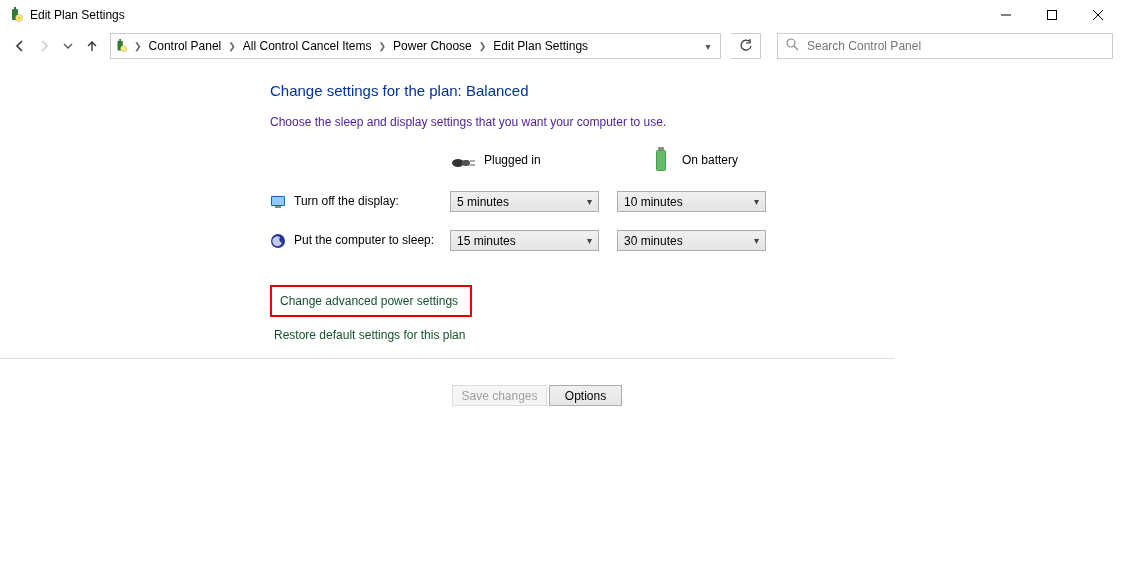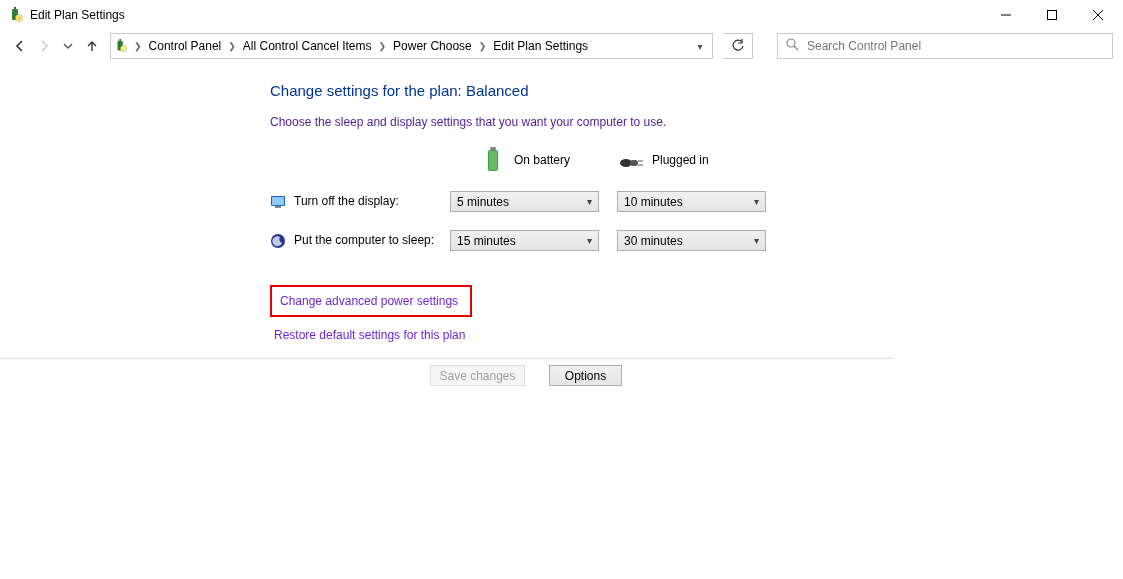--- a/index.html
+++ b/index.html
@@ -17,43 +17,43 @@
     .navbar { display: flex; align-items: center; height: 32px; padding: 0 10px; gap: 4px; }
     .nav-arrow { width: 20px; height: 20px; display: flex; align-items: center; justify-content: center; color: #555; }
     .nav-arrow.disabled { color: #ccc; }
     .addrbar { flex: 1; display: flex; align-items: center; border: 1px solid #ccc; height: 26px; margin: 0 6px 0 4px; }
     .addr-icon { width: 20px; height: 100%; display:flex; align-items:center; justify-content:center; }
     .breadcrumbs { flex: 1; display: flex; align-items: center; height: 100%; }
     .crumb { padding: 0 4px; font-size: 12px; cursor: default; }
     .crumb-sep { color: #666; font-size: 9px; padding: 0 3px; }
     .addr-drop { width: 24px; height:100%; display:flex; align-items:center; justify-content:center; color:#555; font-size:10px; }
     .refresh-box { width: 30px; height: 26px; border: 1px solid #ccc; border-left: none; display:flex; align-items:center; justify-content:center; margin-right: 12px; }
-    .searchbox { width: 336px; height: 26px; border: 1px solid #ccc; display: flex; align-items: center; padding: 0 8px; gap: 8px; margin-left: 8px; }
+    .searchbox { width: 336px; height: 26px; border: 1px solid #ccc; display: flex; align-items: center; padding: 0 8px; gap: 8px; }
     .searchbox input { border: none; outline: none; flex: 1; font-size: 12px; color: #444; }
     
     
     .content { padding: 20px 0 0 270px; position: relative; }
     .heading { color: #003399; font-size: 15px; font-weight: normal; margin-bottom: 16px; }
     .subtext { font-size: 12px; color: #4c1d95; margin-bottom: 18px; }
     
     .cols-header { display: flex; align-items: center; margin-left: 180px; margin-bottom: 18px; gap: 0; }
     .col-head { display: flex; align-items: center; gap: 8px; width: 168px; font-size: 12px; }
     .col-head svg, .col-head .icon-wrap { width: 26px; height: 26px; }
     
     .setting-row { display: flex; align-items: center; margin-bottom: 18px; }
     .row-label { display: flex; gap: 8px; width: 180px; font-size: 12px; }
     .row-icon { width: 16px; height: 16px; }
     .dd { width: 149px; height: 21px; border: 1px solid #adadad; background: linear-gradient(#f0f0f0,#e5e5e5); display: flex; align-items: center; padding: 0 6px; font-size: 12px; margin-right: 18px; position: relative; }
     .dd::after { content: "▾"; position: absolute; right: 6px; color: #444; font-size: 10px; }
     
     .links-block { margin-top: 34px; }
-    .link-row { color: #6d28d9; font-size: 12px; padding: 3px 4px; display: inline-block; cursor: default; }
+    .link-row { color: #14532d; font-size: 12px; padding: 3px 4px; display: inline-block; cursor: default; }
     .highlight-box { border: 2px solid #e60000; padding: 4px 8px 4px 4px; display: inline-block; margin-bottom: 8px; }
     
-    .footer { position: absolute; top: 358px; left: 0; width: 894px; border-top: 1px solid #ddd; padding: 6px 0; display: flex; justify-content: flex-end; gap: 24px; padding-right: 272px; }
+    .footer { position: absolute; top: 358px; left: 0; width: 894px; border-top: 1px solid #ddd; padding: 26px 0; display: flex; justify-content: flex-end; gap: 2px; padding-right: 272px; }
     .btn { width: 73px; height: 21px; border: 1px solid #adadad; background: linear-gradient(#f0f0f0,#e5e5e5); font-size: 12px; display:flex; align-items:center; justify-content:center; }
     .btn.disabled { color: #a0a0a0; background: #f5f5f5; border-color: #ddd; }
     .btn.save { width: 95px; }
   </style>
 </head>
 <body>
 
 <div class="titlebar">
   <span class="titlebar-icon">
     <svg viewBox="0 0 16 16">
@@ -142,41 +142,41 @@
     </span>
     <input type="text" placeholder="Search Control Panel" style="">
   </div>
 </div>
 
 <div class="content">
   <div class="heading">Change settings for the plan: Balanced</div>
   <div class="subtext">Choose the sleep and display settings that you want your computer to use.</div>
 
   <div class="cols-header">
-    <div class="col-head" style="padding-left:30px;">
-      <span class="icon-wrap">
-        <svg viewBox="0 0 16 26">
-            <rect x="3" y="3" width="10" height="21" rx="2" fill="#43a047"></rect>
-            <rect x="5" y="0" width="6" height="3" rx="1" fill="#888"></rect>
-            <rect x="4" y="4" width="8" height="19" rx="1" fill="#66bb6a"></rect>
-          </svg>
-      </span>
-      <span>On battery</span>
-    </div>
     <div class="col-head">
       <span class="icon-wrap">
         <svg viewBox="0 0 26 18">
             <ellipse cx="8" cy="12" rx="6" ry="4" fill="#333"></ellipse>
             <rect x="12" y="9" width="8" height="6" rx="3" fill="#555"></rect>
             <line x1="20" y1="10" x2="25" y2="10" stroke="#888" stroke-width="1.4"></line>
             <line x1="20" y1="14" x2="25" y2="14" stroke="#888" stroke-width="1.4"></line>
           </svg>
       </span>
       <span>Plugged in</span>
     </div>
+    <div class="col-head" style="padding-left:30px;">
+      <span class="icon-wrap">
+        <svg viewBox="0 0 16 26">
+            <rect x="3" y="3" width="10" height="21" rx="2" fill="#43a047"></rect>
+            <rect x="5" y="0" width="6" height="3" rx="1" fill="#888"></rect>
+            <rect x="4" y="4" width="8" height="19" rx="1" fill="#66bb6a"></rect>
+          </svg>
+      </span>
+      <span>On battery</span>
+    </div>
   </div>
 
   <div class="setting-row">
     <div class="row-label">
       <span class="row-icon">
         <svg viewBox="0 0 16 16">
             <rect x="1" y="2" width="14" height="10" rx="1" fill="#1565c0"></rect>
             <rect x="2" y="3" width="12" height="8" fill="#90caf9"></rect>
             <rect x="5" y="12" width="6" height="2" fill="#888"></rect>
           </svg>

